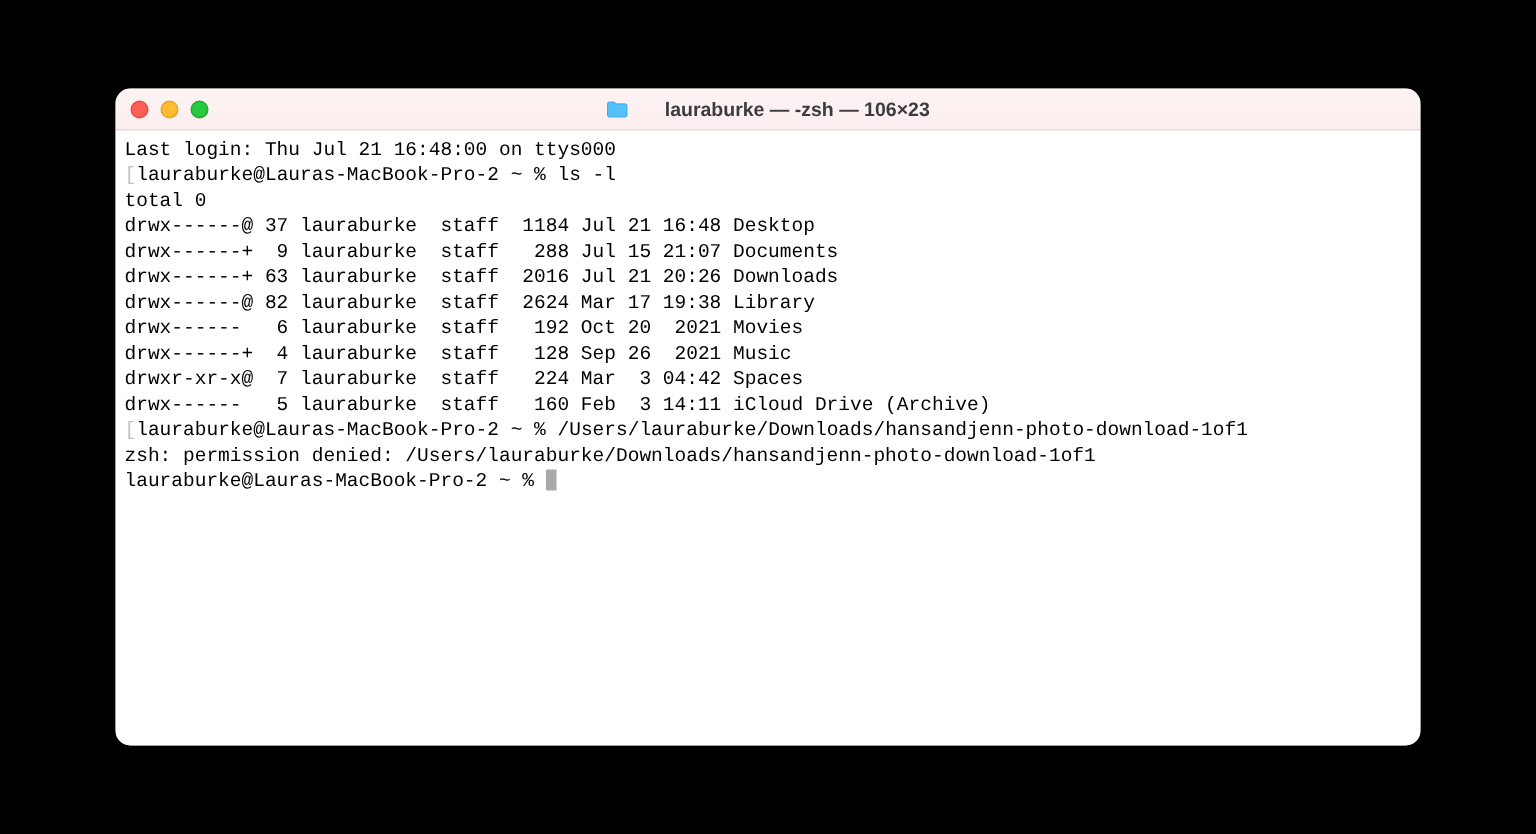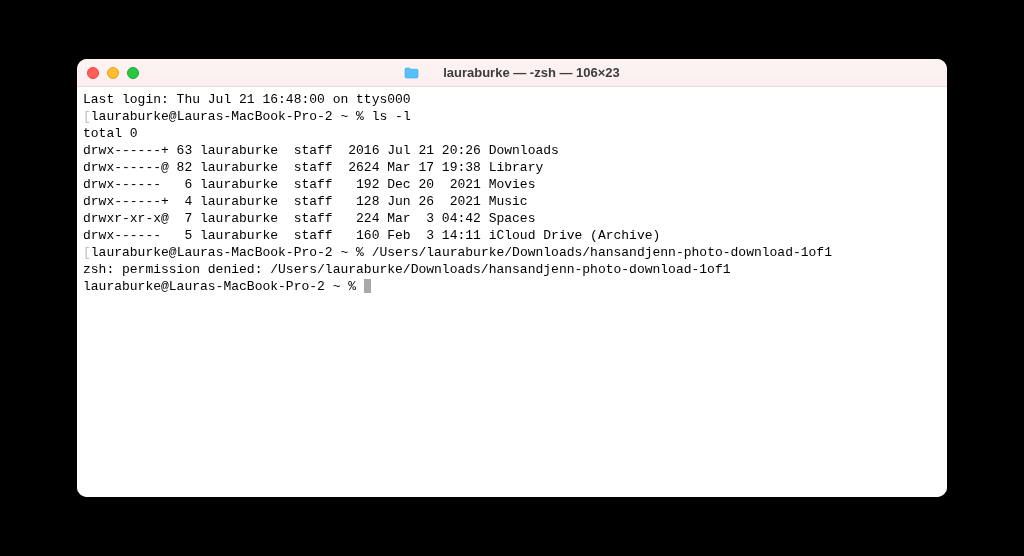--- a/index.html
+++ b/index.html
@@ -99,23 +99,25 @@
         </svg>
       </span>
       <span class="window-title">lauraburke — -zsh — 106×23</span>
     </div>
   </div>
 
   <div class="terminal-body">
     <div class="line">Last login: Thu Jul 21 16:48:00 on ttys000</div>
     <div class="line"><span class="bracket">[</span><span>lauraburke@Lauras-MacBook-Pro-2 ~ % </span><span>ls -l</span></div>
     <div class="line">total 0</div>
+    <div class="line">drwx------@ 37 lauraburke  staff  1184 Jul 21 16:48 Desktop</div>
+    <div class="line">drwx------+  9 lauraburke  staff   288 Jul 15 21:07 Documents</div>
     <div class="line">drwx------+ 63 lauraburke  staff  2016 Jul 21 20:26 Downloads</div>
     <div class="line">drwx------@ 82 lauraburke  staff  2624 Mar 17 19:38 Library</div>
-    <div class="line">drwx------   6 lauraburke  staff   192 Dec 20  2021 Movies</div>
-    <div class="line">drwx------+  4 lauraburke  staff   128 Jun 26  2021 Music</div>
+    <div class="line">drwx------   6 lauraburke  staff   192 Oct 20  2021 Movies</div>
+    <div class="line">drwx------+  4 lauraburke  staff   128 Sep 26  2021 Music</div>
     <div class="line">drwxr-xr-x@  7 lauraburke  staff   224 Mar  3 04:42 Spaces</div>
     <div class="line">drwx------   5 lauraburke  staff   160 Feb  3 14:11 iCloud Drive (Archive)</div>
     <div class="line"><span class="bracket">[</span><span>lauraburke@Lauras-MacBook-Pro-2 ~ % </span><span>/Users/lauraburke/Downloads/hansandjenn-photo-download-1of1</span></div>
     <div class="line">zsh: permission denied: /Users/lauraburke/Downloads/hansandjenn-photo-download-1of1</div>
     <div class="line"><span>lauraburke@Lauras-MacBook-Pro-2 ~ % </span><span class="cursor"></span></div>
   </div>
 </div>
 
 </body></html>

